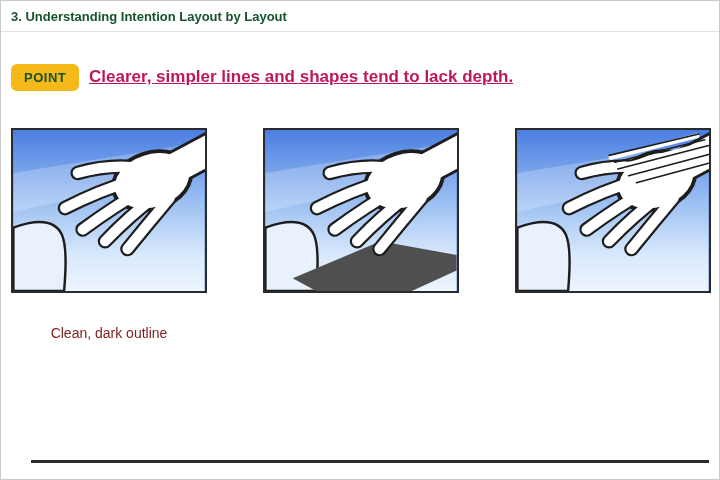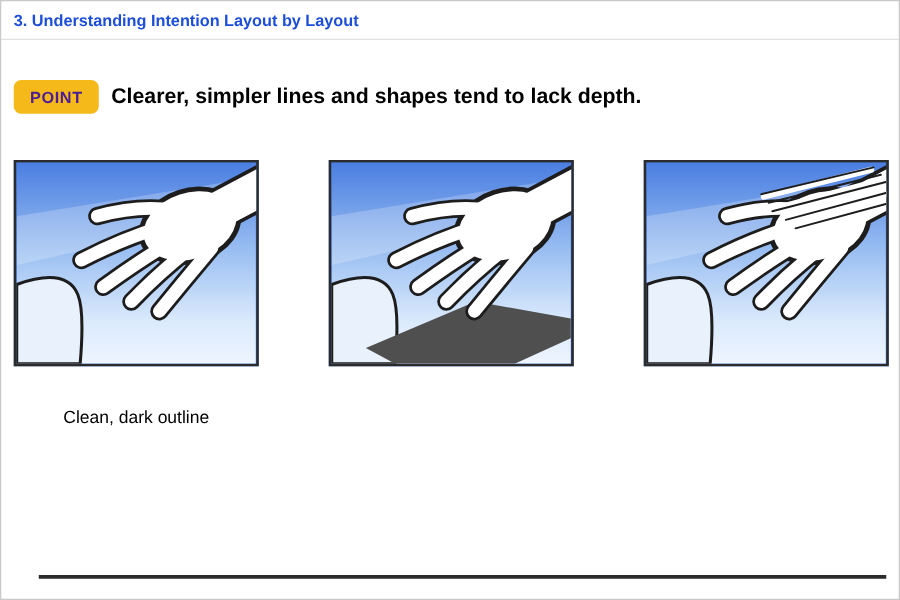--- a/index.html
+++ b/index.html
@@ -7,48 +7,48 @@
     width:720px;height:480px;
     box-sizing:border-box;
     position:relative;
     background:#ffffff;
     border:1px solid #c9c9c9;
     font-family:"Liberation Sans", sans-serif;
     overflow:hidden;
   }
   .header-title{
     position:absolute;left:10px;top:8px;
-    font-size:13px;font-weight:700;color:#1d4ed8;
+    font-size:13px;font-weight:700;color:#14532d;
   }
   .header-divider{
     position:absolute;left:0;top:30px;width:100%;height:1px;
     background:#e0e0e0;
   }
   .point-badge{
     position:absolute;left:10px;top:63px;
-    background:#f5b919;color:#4c1d95;
+    background:#f5b919;color:#14532d;
     font-size:13px;font-weight:700;letter-spacing:.5px;
     padding:6px 13px;border-radius:6px;border:none;
   }
   .point-heading{
     position:absolute;left:88px;top:66px;
-    font-size:17px;font-weight:700;color:#000000;
+    font-size:17px;font-weight:700;color:#be185d;text-decoration:underline;
   }
   .panels{
     position:absolute;left:10px;top:127px;width:700px;
     display:flex;justify-content:space-between;
   }
   .panel{width:196px;margin:0;}
   .panel-art{
     width:192px;height:161px;display:block;
     border:2px solid #2b2b2b;background:#4a7ee1;
   }
   .panel-caption{
     margin-top:30px;text-align:center;
-    font-size:14px;line-height:1.45;color:#000000;
+    font-size:14px;line-height:1.45;color:#7f1d1d;
     white-space:pre-line;
   }
   .bottom-rule{
     position:absolute;left:30px;right:10px;top:459px;height:3px;
     background:#2b2b2b;
   }
 </style>
 </head>
 <body>
 

